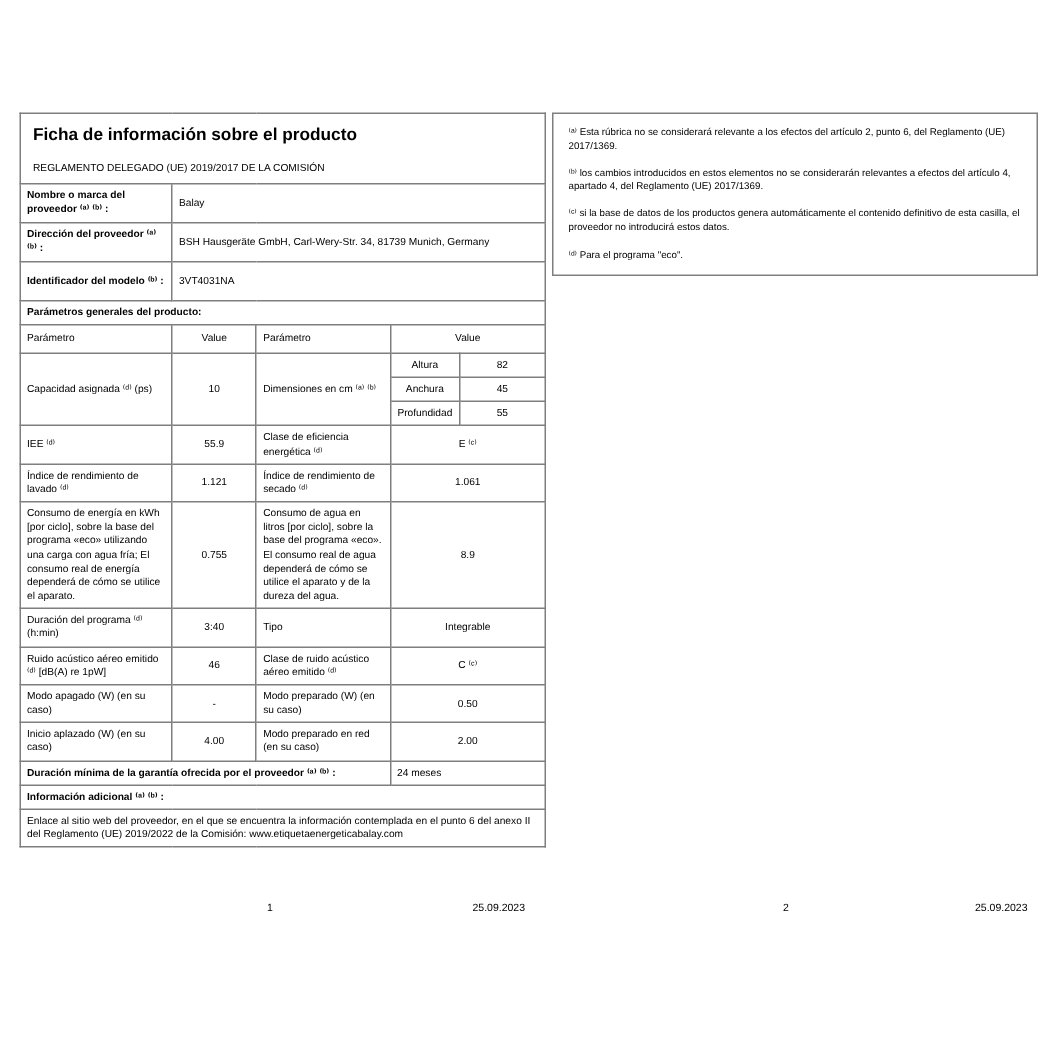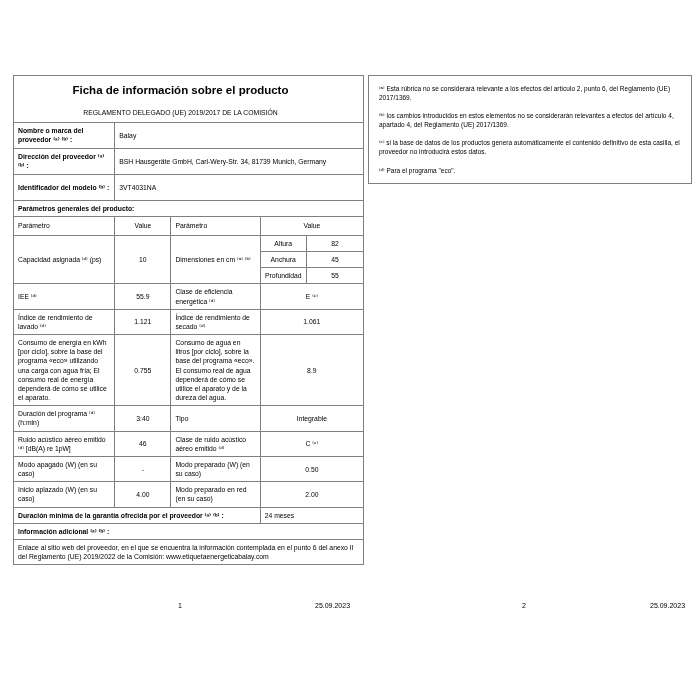--- a/index.html
+++ b/index.html
@@ -15,21 +15,21 @@
     border:1px solid #7f7f7f;padding:8px 10px;min-height:81px;
   }
   table{border-collapse:collapse;width:100%;table-layout:fixed;}
   td{
     border:1px solid #7f7f7f;
     padding:3px 4px;
     font-size:6.8px;line-height:1.35;
     vertical-align:middle;
     word-wrap:break-word;
   }
-  td.titlecell{padding:7px 24px 5px 8px;text-align:center;}
+  td.titlecell{padding:7px 24px 5px 8px;}
   .doc-title{font-size:11.5px;font-weight:bold;margin-bottom:9px;}
   .doc-subtitle{font-size:6.8px;}
   .bold{font-weight:bold;}
   .c{text-align:center;}
   tr.colhead td{height:12px;}
   tr.supplier td{height:19px;}
   .footnote{font-size:6.5px;line-height:1.4;margin:0 0 9px 0;}
   .footnote:last-child{margin-bottom:0;}
   .footer-item{position:absolute;top:602px;font-size:7px;}
 </style>

